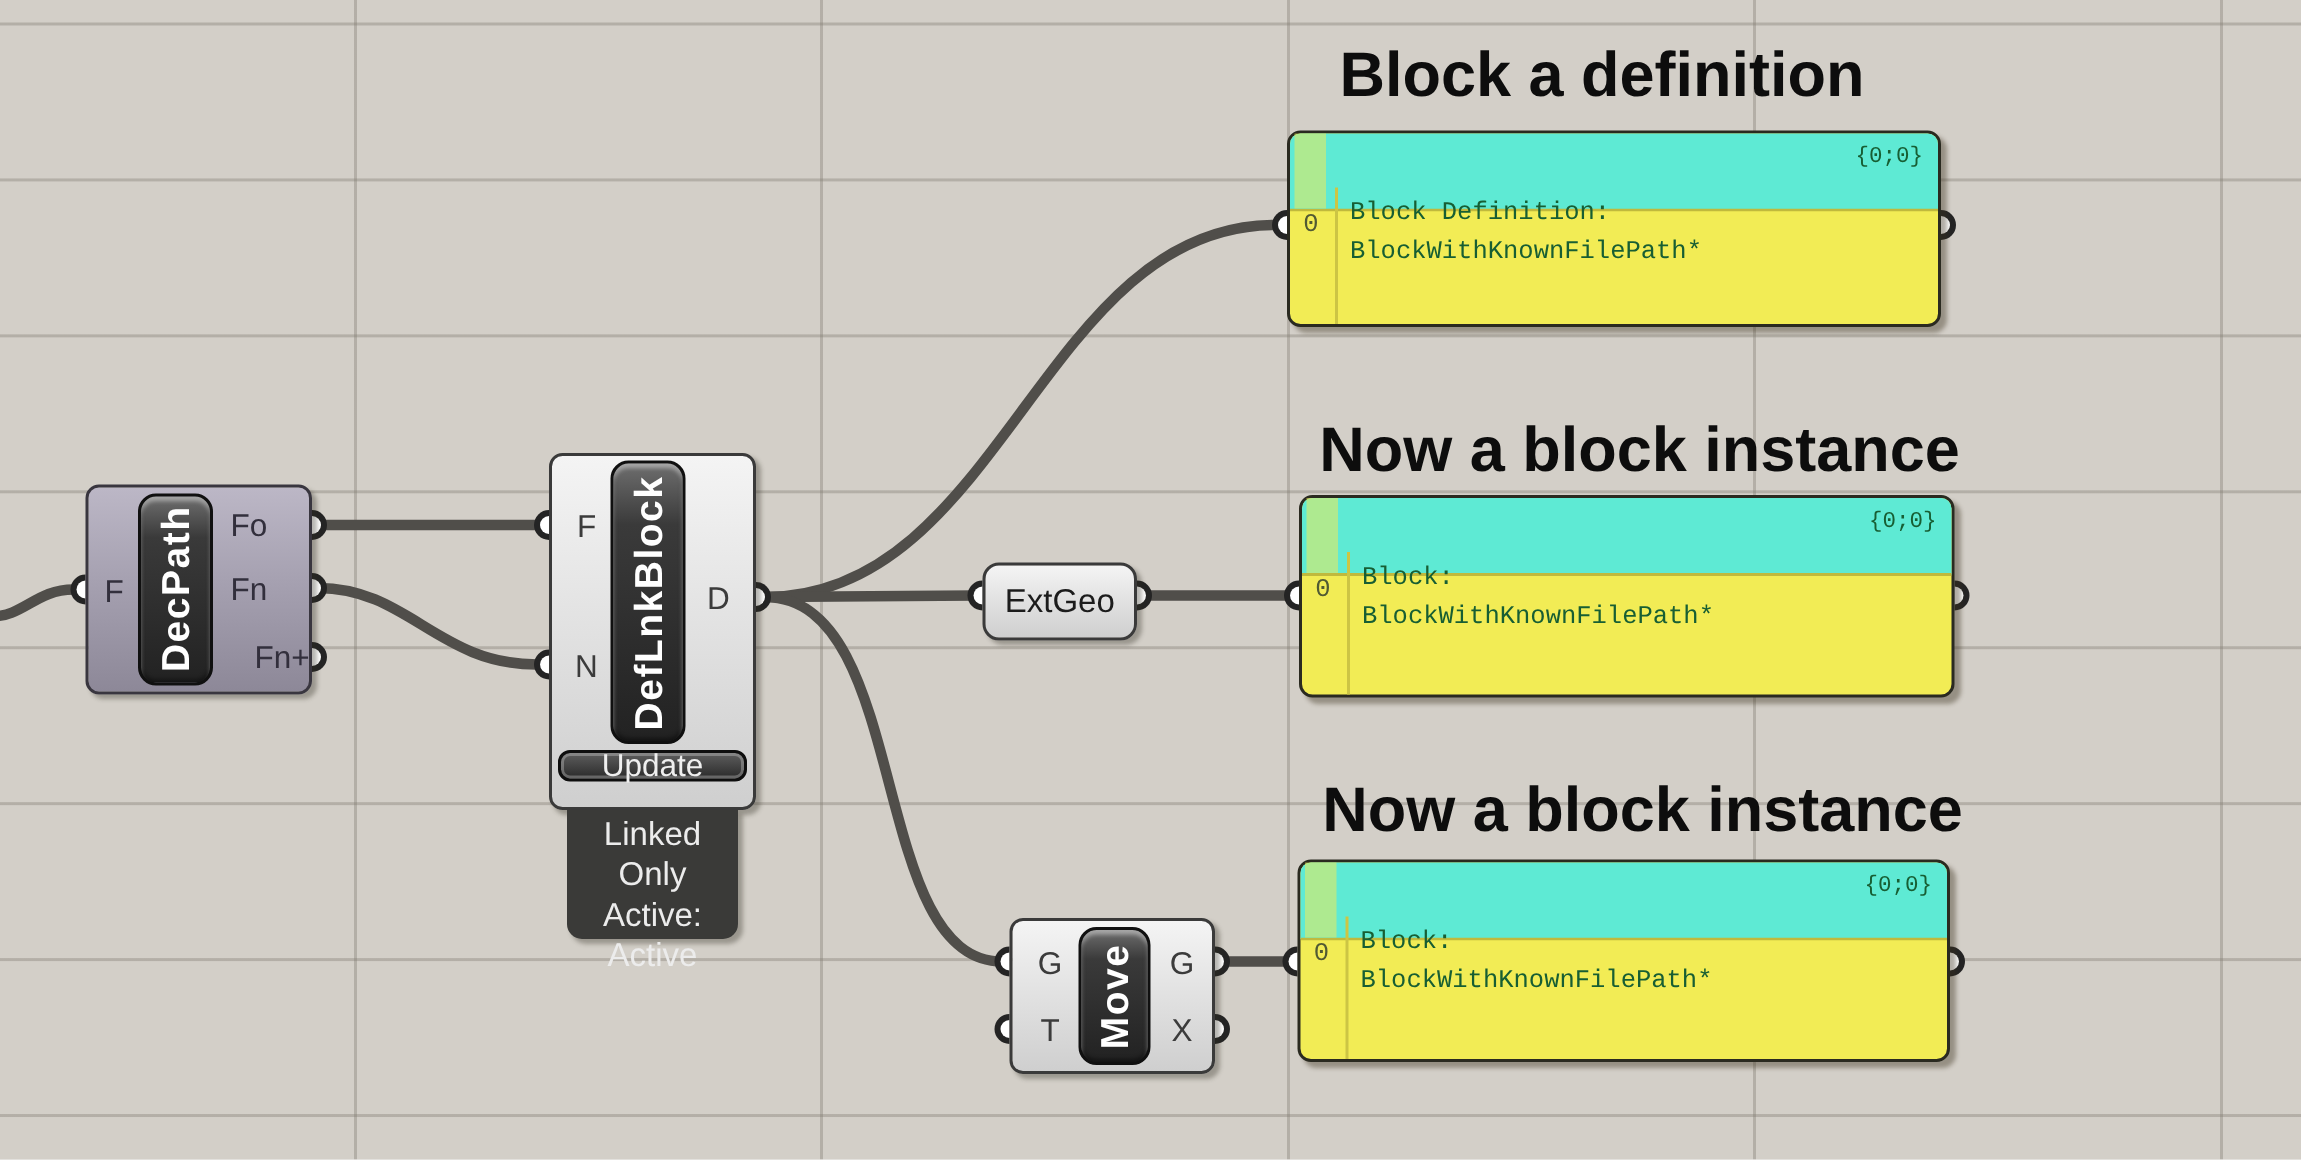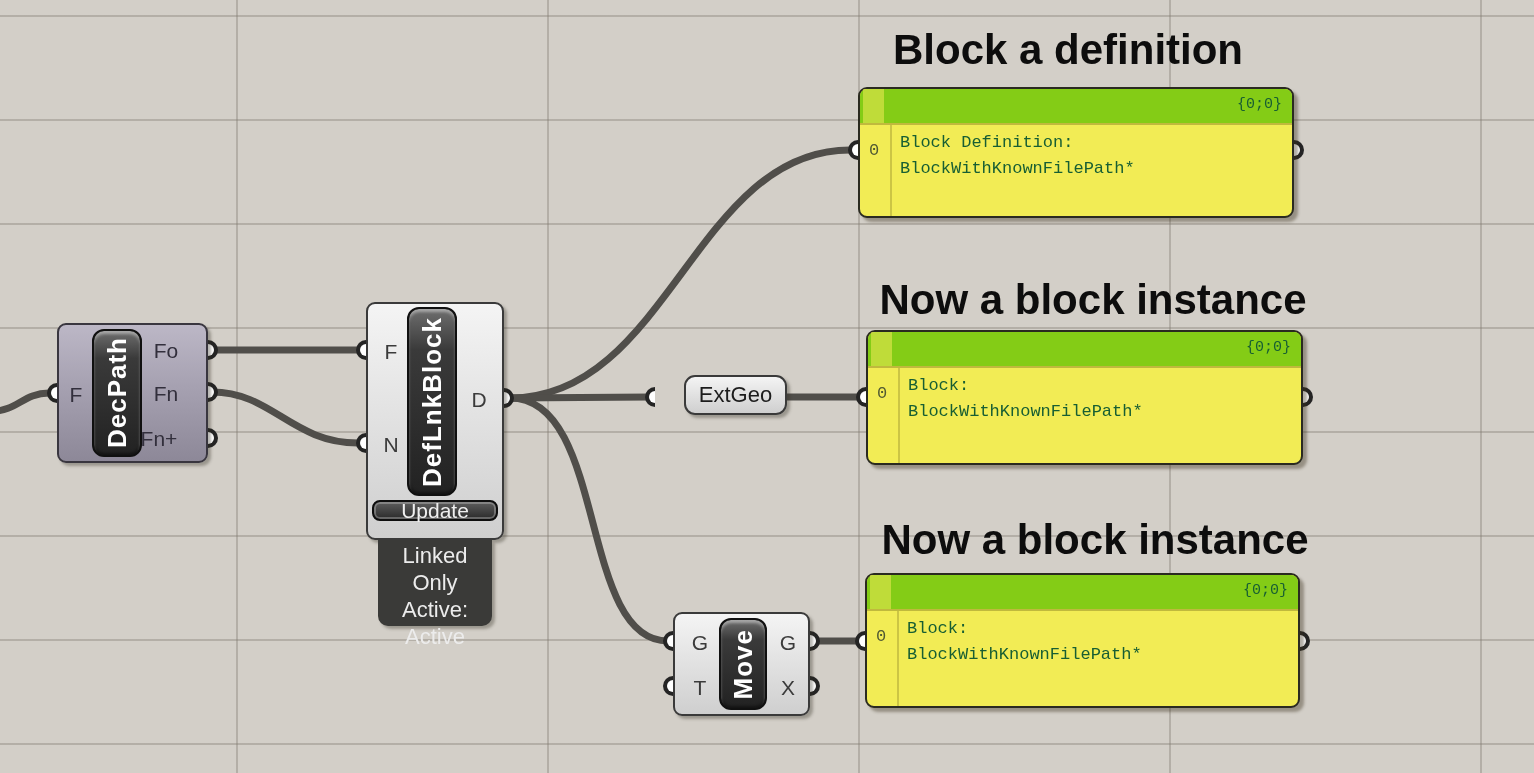--- a/index.html
+++ b/index.html
@@ -39,21 +39,21 @@
     color:#efefef;font-size:21px;display:flex;align-items:center;justify-content:center;
     box-sizing:border-box;cursor:pointer;}
   .tag{position:absolute;background:#3a3a38;border-radius:0 0 10px 10px;color:#ececec;
     font-size:22px;line-height:27px;text-align:center;padding-top:2px;box-sizing:border-box;
     box-shadow:3px 3px 3px rgba(50,45,35,.35);}
   .smallcap{display:flex;align-items:center;justify-content:center;font-size:22px;
     color:#1c1c1c;border-radius:11px;}
   
   .panel{position:absolute;z-index:3;background:#f2ec55;border:2px solid #2a2a20;
     border-radius:9px;box-shadow:4px 4px 3px rgba(60,50,30,.4);box-sizing:border-box;}
-  .panel-header{position:absolute;left:0;right:0;top:0;height:36px;background:#84cc16;
+  .panel-header{position:absolute;left:0;right:0;top:0;height:52px;background:#5eead4;
     border-radius:7px 7px 0 0;border-bottom:2px solid #c0b93d;box-sizing:border-box;}
   .panel-strip{position:absolute;left:3px;top:0;bottom:0;width:21px;background:rgba(240,234,88,.55);}
   .panel-path{position:absolute;right:10px;top:7px;font-family:"Liberation Mono",monospace;
     font-size:15px;color:#175e33;}
   .panel-divider{position:absolute;left:30px;top:36px;bottom:0;width:2px;background:#ccc544;}
   .panel-index{position:absolute;left:0;top:52px;width:28px;text-align:center;
     font-family:"Liberation Mono",monospace;font-size:17px;color:#515a33;}
   .panel-text{position:absolute;left:40px;top:41px;font-family:"Liberation Mono",monospace;
     font-size:17px;line-height:26px;color:#175e33;white-space:nowrap;}
   
@@ -134,39 +134,39 @@
       <i></i>
     </div>
 
   <div class="comp purple" style="left:57px;top:323px;width:151px;height:140px">
     <div class="capsule" style="left:33px;top:4px;width:50px;height:128px">
       <span>DecPath</span>
     </div>
     <span class="portlabel" style="left:17px;top:70px">F</span>
     <span class="portlabel" style="left:107px;top:26px">Fo</span>
     <span class="portlabel" style="left:107px;top:69px">Fn</span>
-    <span class="portlabel" style="left:100px;top:114px">Fn+</span>
+    <span class="portlabel" style="left:129px;top:114px">Fn+</span>
   </div>
 
   <div class="comp" style="left:366px;top:302px;width:138px;height:238px">
     <div class="capsule" style="left:39px;top:3px;width:50px;height:189px">
       <span>DefLnkBlock</span>
     </div>
     <span class="portlabel" style="left:23px;top:48px">F</span>
     <span class="portlabel" style="left:23px;top:141px">N</span>
     <span class="portlabel" style="left:111px;top:96px">D</span>
     <div class="gh-button" style="left:4px;top:196px;width:126px;height:21px">Update</div>
     <div class="tag" style="left:10px;top:236px;width:114px;height:86px">
       <div>Linked</div>
       <div>Only</div>
       <div>Active: Active</div>
     </div>
   </div>
 
-  <div class="comp smallcap" style="left:684px;top:375px;width:103px;height:40px">
+  <div class="comp smallcap" style="left:655px;top:375px;width:103px;height:52px">
     <span>ExtGeo</span>
   </div>
 
   <div class="comp" style="left:673px;top:612px;width:137px;height:104px">
     <div class="capsule" style="left:44px;top:4px;width:48px;height:92px">
       <span>Move</span>
     </div>
     <span class="portlabel" style="left:25px;top:29px">G</span>
     <span class="portlabel" style="left:25px;top:74px">T</span>
     <span class="portlabel" style="left:113px;top:29px">G</span>

